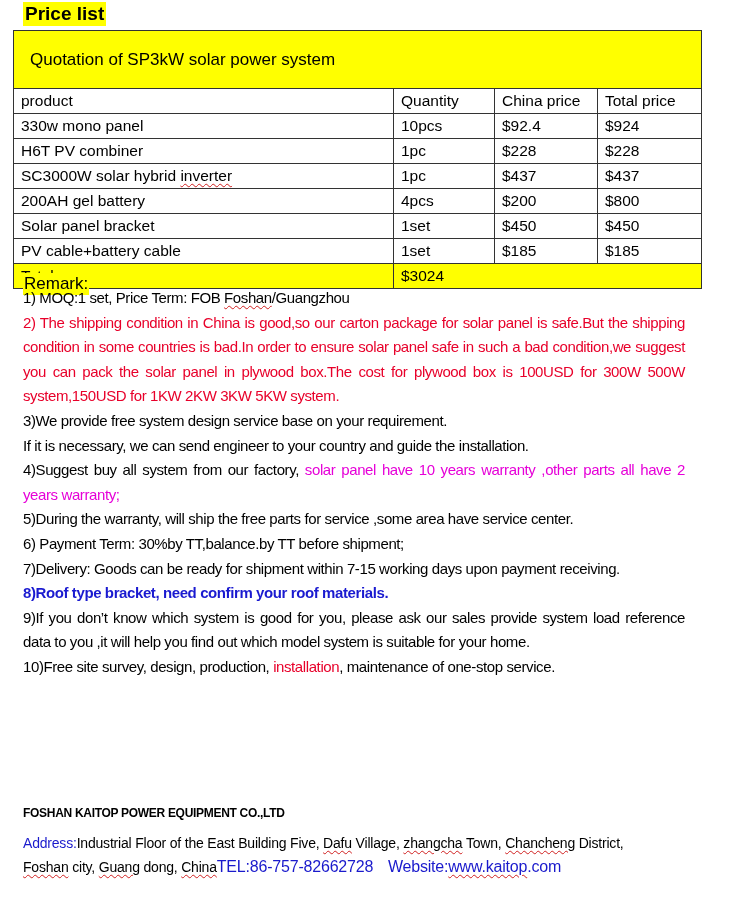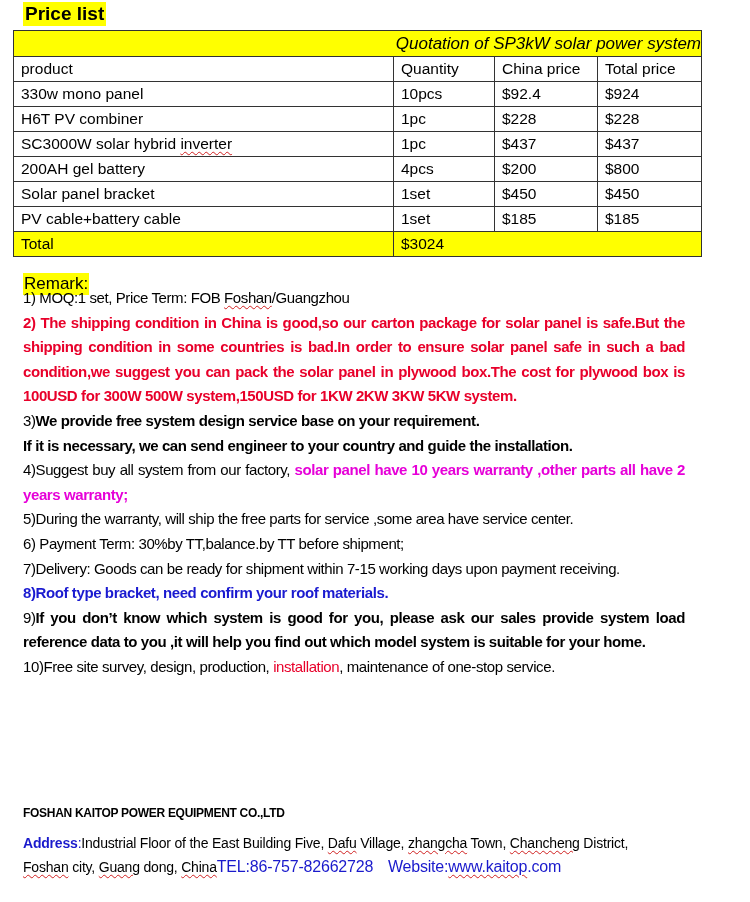--- a/index.html
+++ b/index.html
@@ -3,32 +3,32 @@
 <meta charset="utf-8">
 <style>
   html, body { margin:0; padding:0; background:#ffffff; }
   body { width:750px; height:902px; position:relative; overflow:hidden;
          font-family:"Liberation Sans", sans-serif; color:#000; }
   .title { position:absolute; left:23px; top:2px; font-weight:bold; font-size:19px;
            background:#ffff00; padding:0 2px; line-height:24px; }
   table.price { position:absolute; left:13px; top:30px; width:689px;
                 border-collapse:collapse; font-size:15.5px; }
   table.price td { border:1.5px solid #333; padding:0 0 0 7px; height:24px; line-height:22px; white-space:nowrap; }
-  table.price tr.head-row td { background:#ffff00; text-align:right; font-size:17px; padding:0; height:25px;font-style:italic; }
+  table.price tr.head-row td { background:#ffff00; text-align:left; font-size:17px; padding:16px; height:25px; }
   table.price tr.total-row td { background:#ffff00; }
   .c1 { width:372px; } .c2 { width:93px; } .c3 { width:95px; } .c4 { width:96px; }
   .squiggle { text-decoration: underline wavy #d02020; text-decoration-thickness:1px; text-underline-offset:2px;margin-top:48px; }
   .remark-title { position:absolute; left:23px; top:261px; font-weight:normal; font-size:17px;
                   background:#ffff00; line-height:22px; padding:0 1px;margin-top:12px; }
   .remarks { position:absolute; left:23px; top:286px; width:662px;
              font-family:"Liberation Sans", sans-serif; font-size:15px; line-height:24.6px;
              transform-origin:0 0; }
   .remarks p { margin:0; text-align:justify; }
   .narrow { font-stretch:condensed; letter-spacing:-0.4px; }
-  .b { font-weight:bold; }
+  .b { font-weight:normal; }
   .red { color:#e8002a; }
   .magenta { color:#e600d8; }
   .blue { color:#1a1ad0; }
   .company { position:absolute; left:23px; top:806px; font-weight:bold; font-size:12px; letter-spacing:-0.3px; }
   .addr { position:absolute; left:23px; top:831px; width:680px; font-size:14px; line-height:24px; letter-spacing:-0.2px; }
   .addr .blue { color:#1a1acc; }
 </style>
 </head>
 <body>
 

